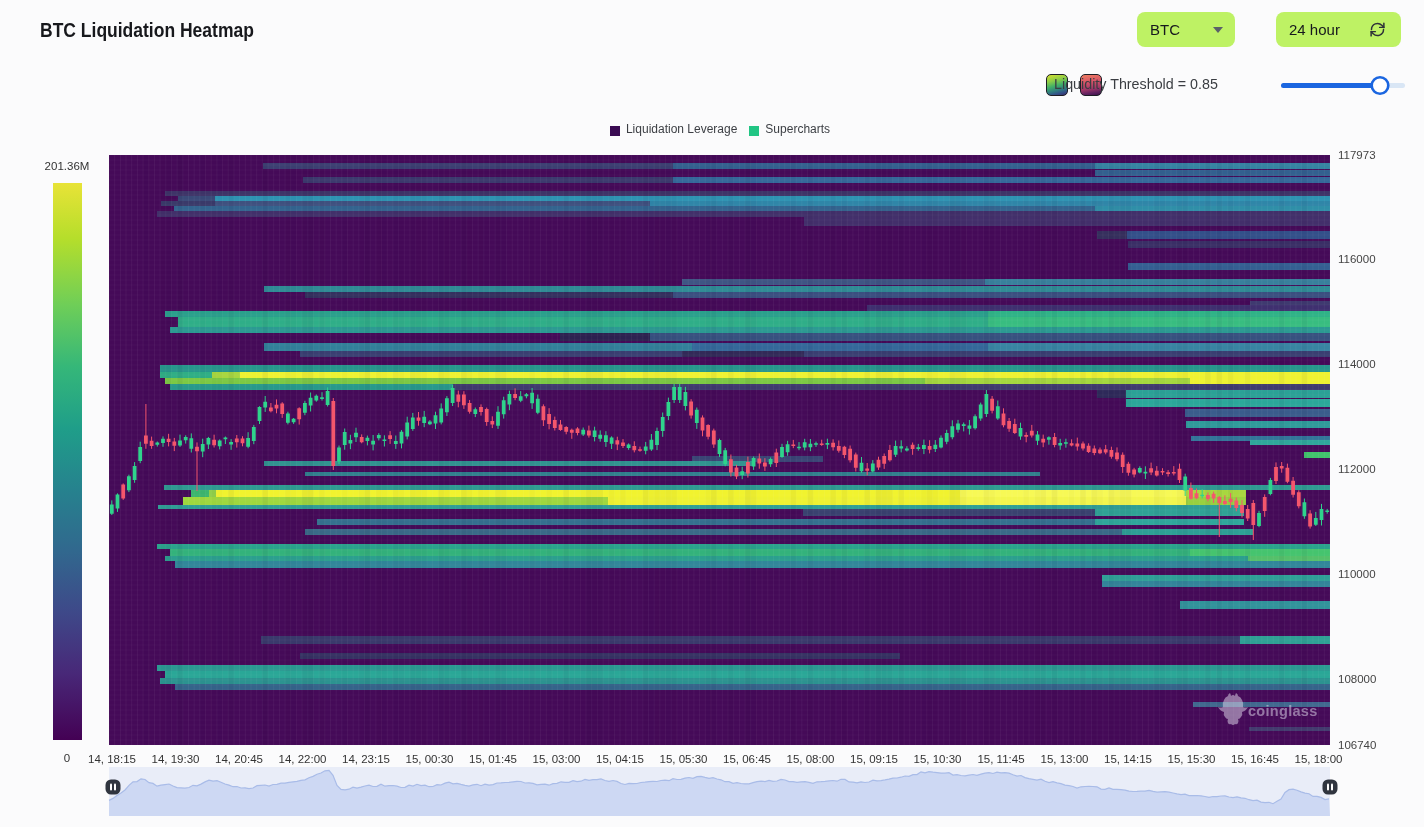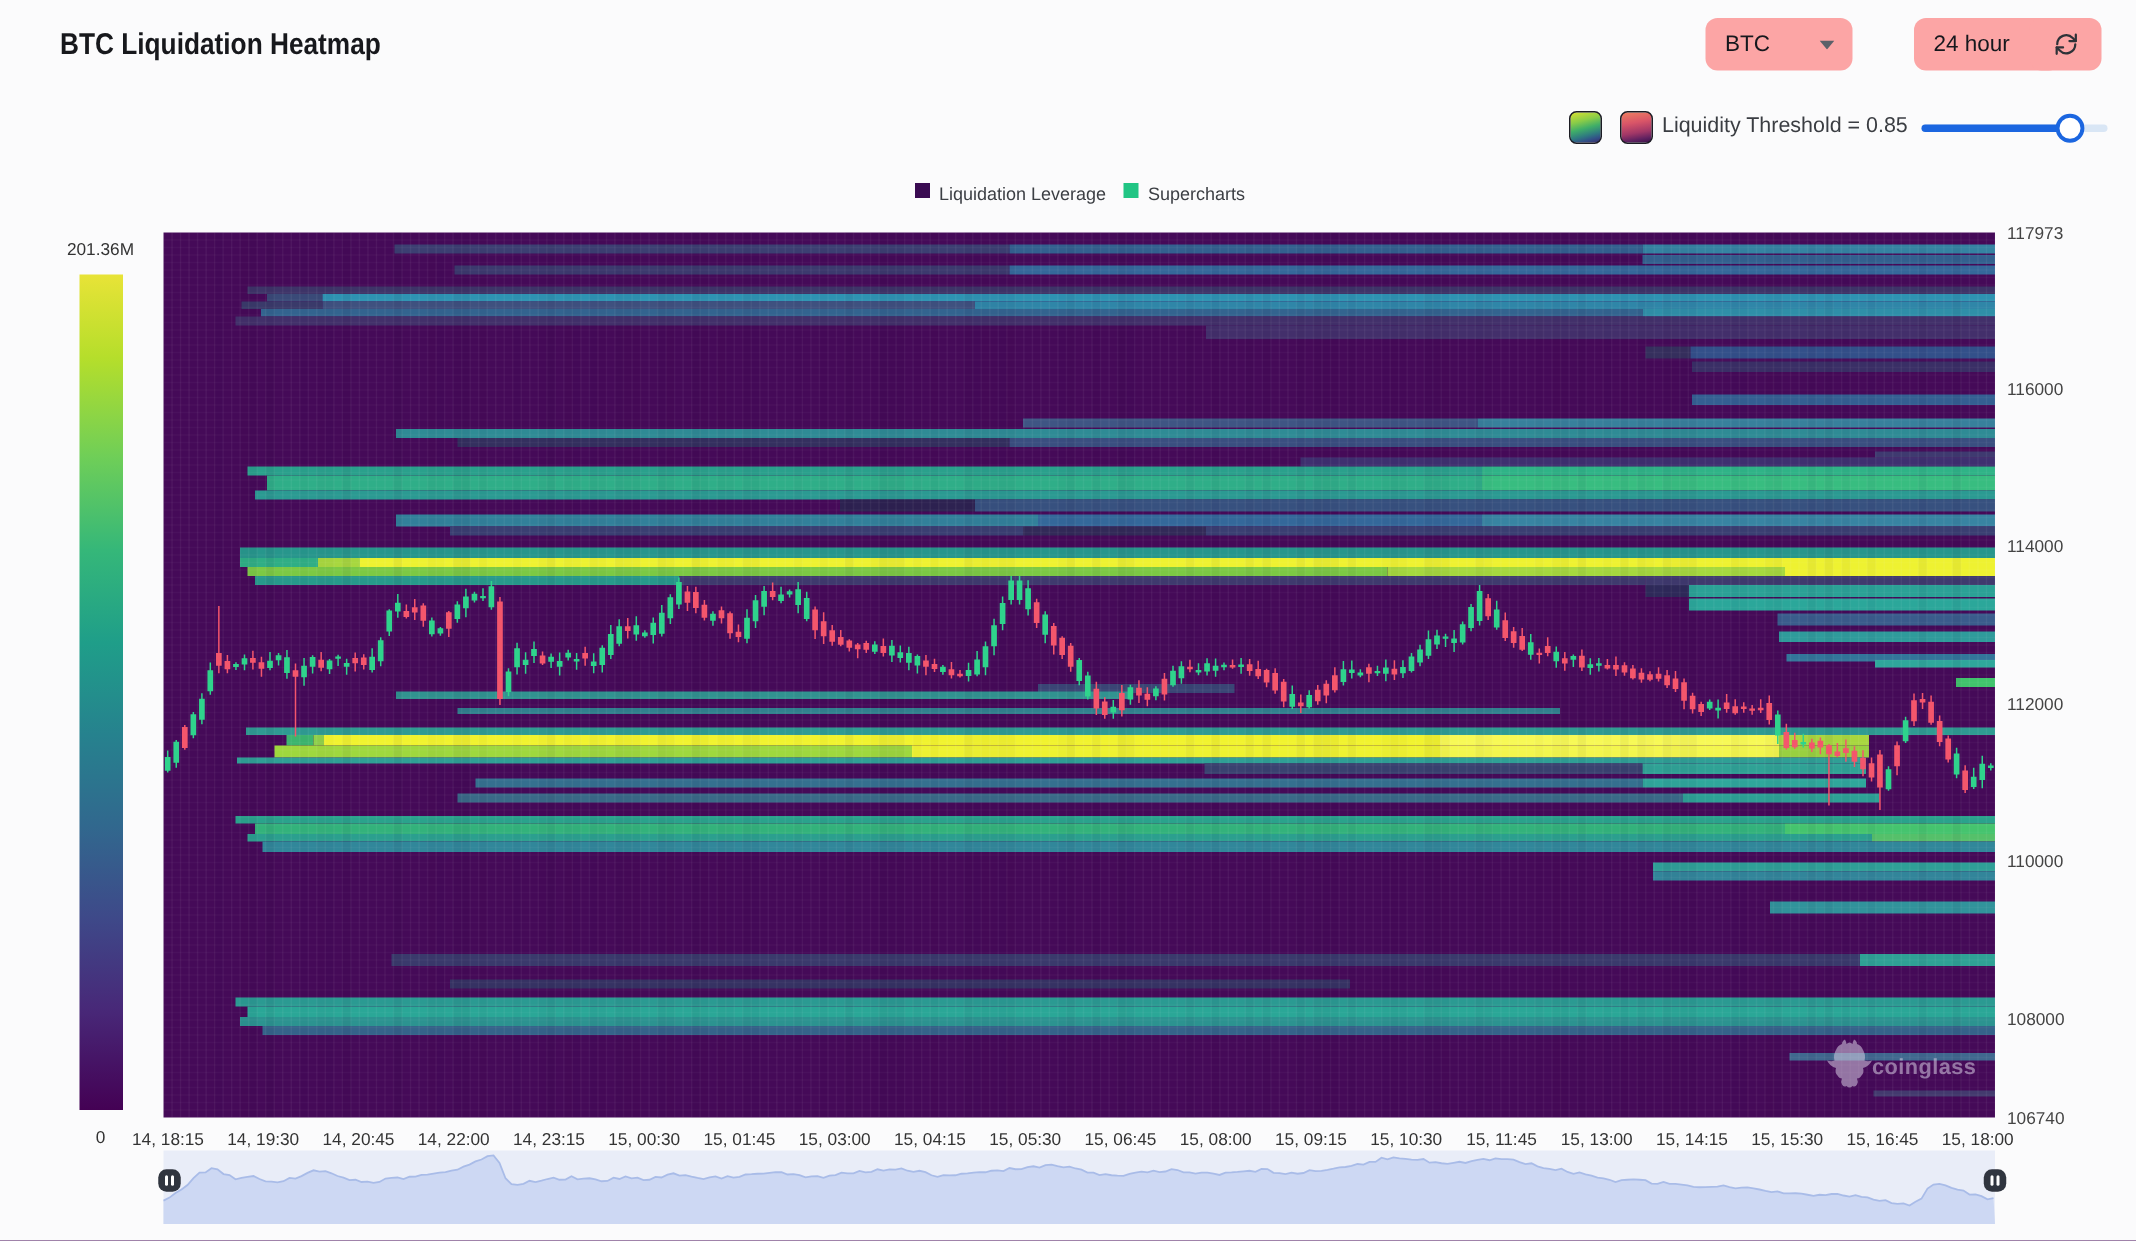--- a/index.html
+++ b/index.html
@@ -1,20 +1,20 @@
 <!DOCTYPE html>
 <html><head><meta charset="utf-8"><style>
 * { margin:0; padding:0; box-sizing:border-box; }
 body { width:1424px; height:827px; background:#fbfbfc; font-family:"Liberation Sans", sans-serif; position:relative; overflow:hidden; }
 .title { position:absolute; left:40px; top:19px; font-size:20px; font-weight:bold; color:#17181c; transform:scaleX(0.875); transform-origin:0 0; white-space:nowrap; }
-.sel { position:absolute; top:12px; height:35px; background:#fca5a5; border-radius:8px; display:flex; align-items:center; font-size:15px; color:#16181d; }
+.sel { position:absolute; top:12px; height:35px; background:#bef264; border-radius:8px; display:flex; align-items:center; font-size:15px; color:#16181d; }
 .legend { position:absolute; top:122px; left:8px; width:100%; display:flex; justify-content:center; gap:12px; font-size:12px; color:#3c3f44; }
-.legend .it { display:flex; align-items:flex-start; gap:6px; }
+.legend .it { display:flex; align-items:flex-end; gap:6px; }
 .sq { width:10px; height:10px; display:inline-block; }
-.thr { position:absolute; top:76px; left:1108px; font-size:14.3px; color:#3a3d42; letter-spacing:0px; }
+.thr { position:absolute; top:76px; left:1054px; font-size:14.3px; color:#3a3d42; letter-spacing:0px; }
 .swatch { position:absolute; top:74px; width:22px; height:22px; border-radius:5px; border:1.6px solid #1c1c24; }
 </style></head>
 <body>
 <svg width="1424" height="827" viewBox="0 0 1424 827" font-family="Liberation Sans, sans-serif" style="position:absolute;left:0;top:0">
 <defs>
 <linearGradient id="cbar" x1="0" y1="0" x2="0" y2="1">
 <stop offset="0" stop-color="#e8e337"></stop>
 <stop offset="0.1" stop-color="#b5de2b"></stop>
 <stop offset="0.22" stop-color="#6ece58"></stop>
 <stop offset="0.33" stop-color="#35b779"></stop>

